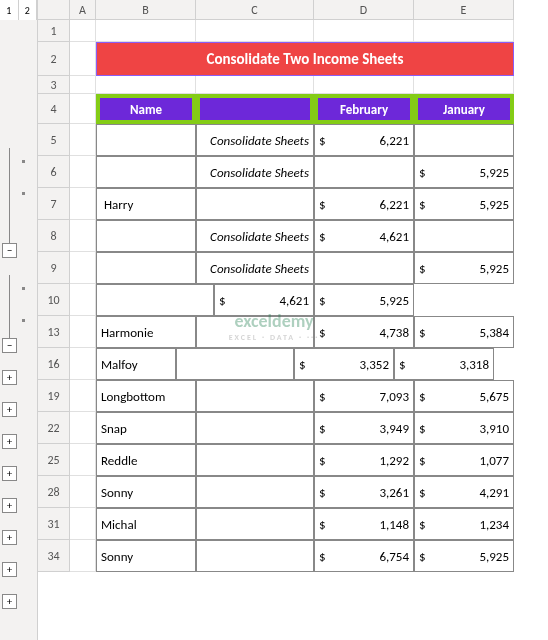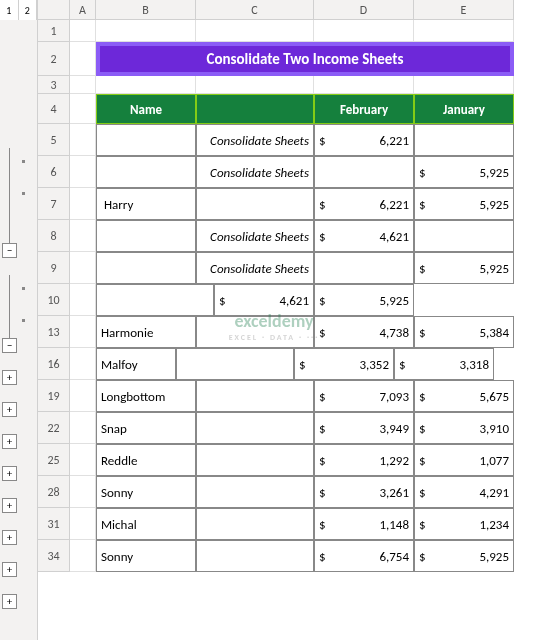--- a/index.html
+++ b/index.html
@@ -106,33 +106,33 @@
       border-right: 1px solid #e0e0e0;
       border-bottom: 1px solid #e0e0e0;
       font-size: 13px;
       padding: 0 4px;
       display: flex;
       align-items: center;
       background: #fff;
       overflow: hidden;
     }
     .title-banner {
-      background: #6d28d9;
+      background: #ef4444;
       color: #fff;
       font-weight: bold;
       font-size: 15px;
       justify-content: center;
-      border: 4px solid #8b5cf6;
+      border: 1px solid #8b5cf6;
     }
     .hdr {
-      background: #15803d;
+      background: #6d28d9;
       color: #fff;
       font-weight: bold;
       justify-content: center;
-      border: 1px solid #84cc16;
+      border: 4px solid #84cc16;
     }
     .data {
       border: 1px solid #888;
       background: #fff;
     }
     .money {
       justify-content: space-between;
     }
     .money .dollar { }
     .money .amt { text-align: right; }

